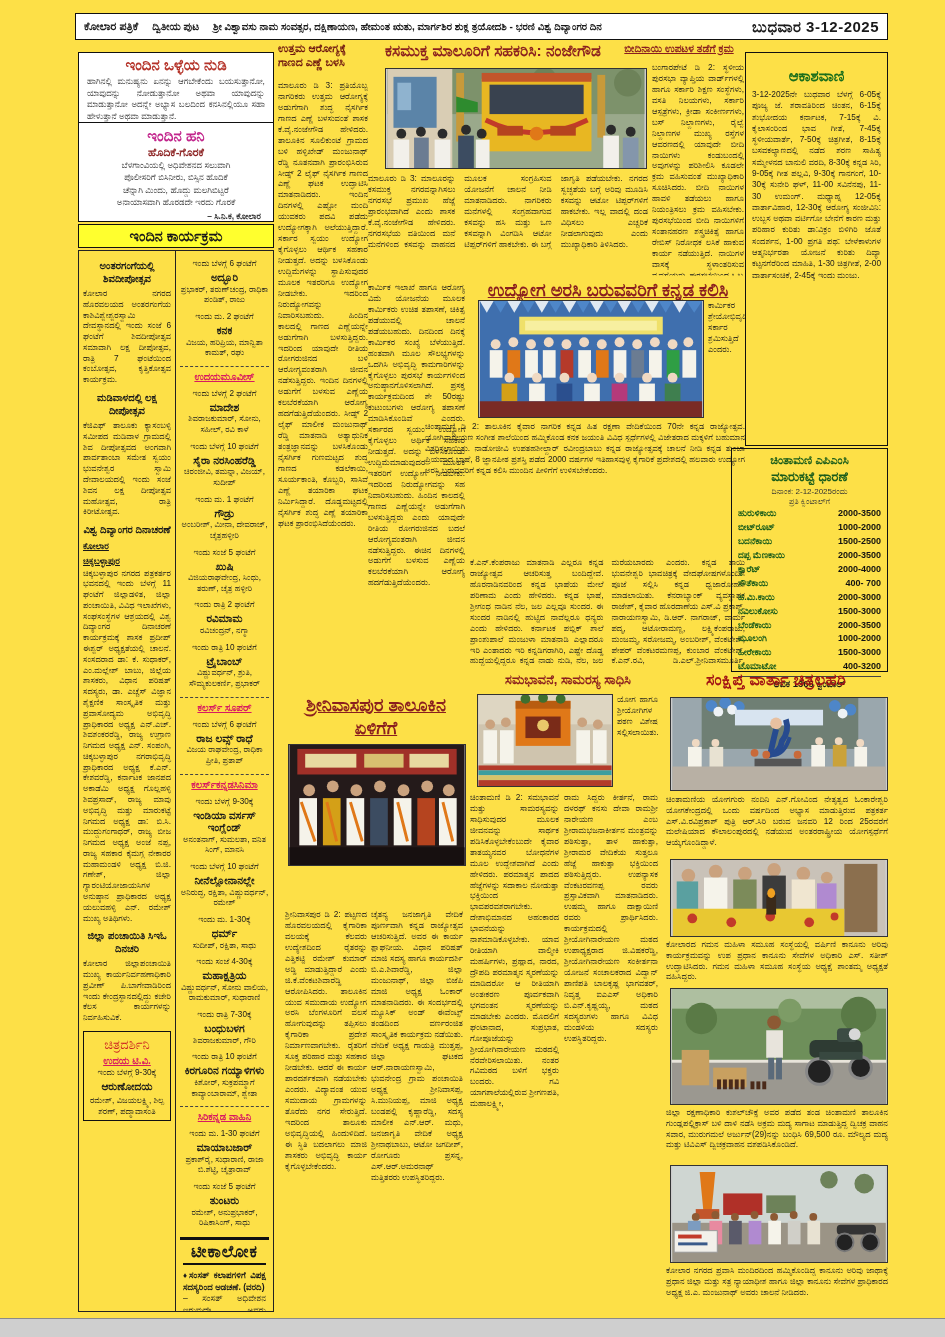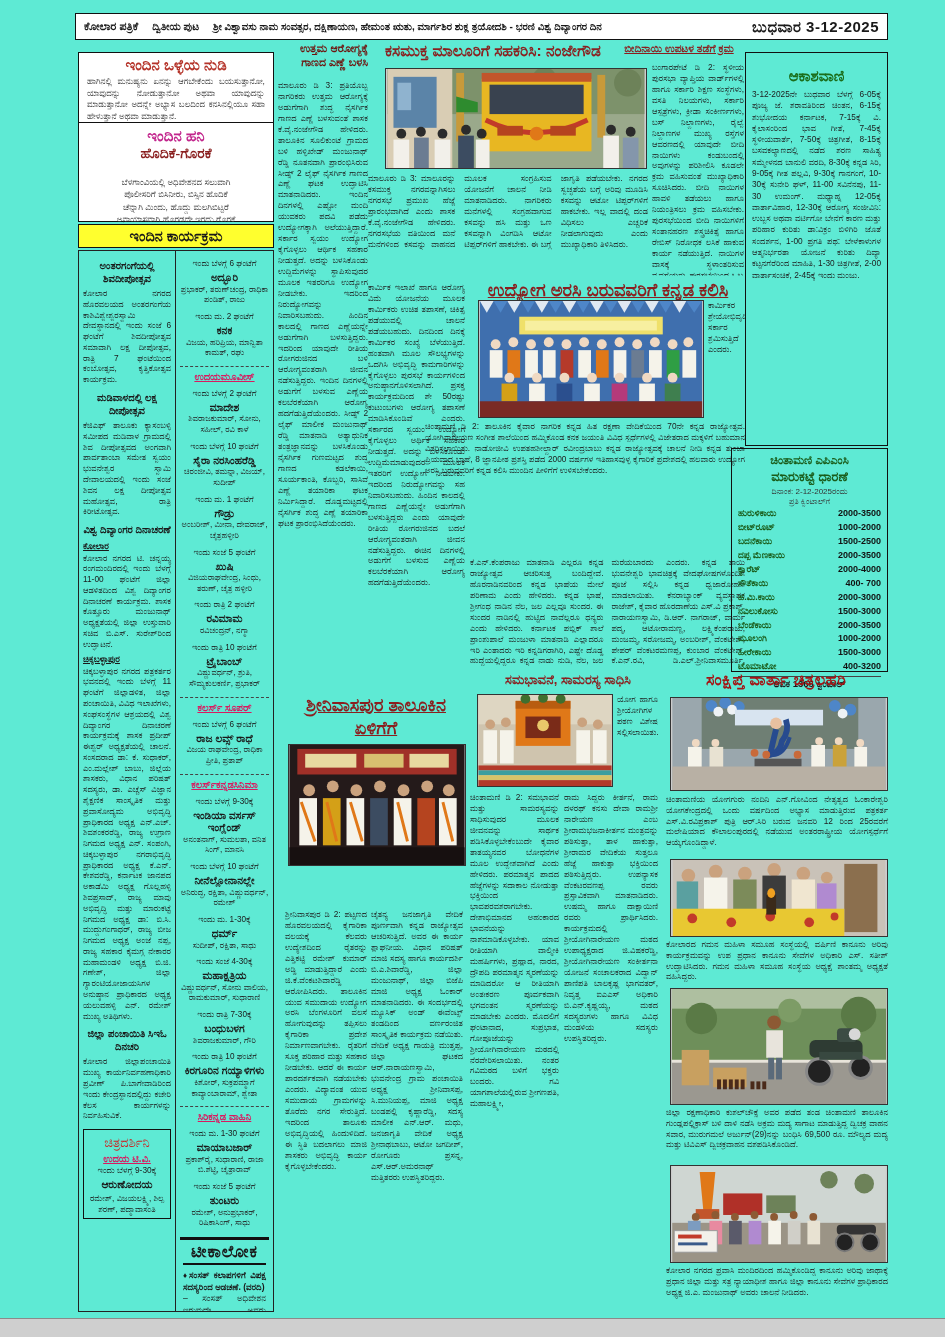--- a/index.html
+++ b/index.html
@@ -1,16 +1,16 @@
 <!DOCTYPE html>
 <html><head>
 <meta charset="utf-8">
 <style>
   html,body{margin:0;padding:0;background:#e8e8e8;}
-  #page{position:relative;width:945px;height:1337px;background:#5eead4;overflow:hidden;
+  #page{position:relative;width:945px;height:1337px;background:#fde047;overflow:hidden;
         font-family:"Liberation Sans","DejaVu Sans",sans-serif;color:#1a1a1a;}
   .abs{position:absolute;}
   .box{border:1.6px solid #111;background:#fff;box-sizing:border-box;}
   .bodytxt{font-size:8.3px;line-height:1.32;text-align:justify;color:#1c1c1c;overflow:hidden;}
   .cols2{column-count:2;column-gap:8px;}
   .cols3{column-count:3;column-gap:9px;}
   .photo{border:1px solid #333;box-sizing:border-box;overflow:hidden;background:#ccc;}
   .photo svg{display:block;width:100%;height:100%;}
   .caption{font-size:8.3px;line-height:1.3;text-align:justify;color:#222;}
   
@@ -18,21 +18,21 @@
   #masthead .left{display:flex;gap:14px;align-items:baseline;}
   .mh-brand{font-weight:bold;font-size:11px;}
   .mh-page{font-weight:bold;font-size:10.5px;}
   .mh-alm{font-weight:bold;font-size:10px;}
   .mh-date{font-weight:bold;font-size:15px;letter-spacing:.5px;}
   
   .gw-title{color:#b5342a;font-weight:bold;font-size:15px;text-align:center;margin:3px 0 2px;}
   .gw-body{font-size:8.6px;line-height:1.35;text-align:justify;padding:0 8px;color:#333;}
   .gw-credit{font-size:8.4px;font-weight:bold;text-align:right;padding:2px 10px 0 0;color:#333;}
   .hani-title{color:#c2258c;font-weight:bold;font-size:15px;text-align:center;margin:4px 0 1px;}
-  .hani-sub{color:#8a1f1f;font-weight:bold;font-size:14px;text-align:center;margin-bottom:14px;font-family:Liberation Serif, serif;}
+  .hani-sub{color:#8a1f1f;font-weight:bold;font-size:11px;text-align:center;margin-bottom:0;}
   .hani-poem{font-size:8.6px;line-height:1.45;text-align:center;white-space:pre-line;color:#333;}
   .hani-credit{font-size:8.4px;font-weight:bold;text-align:right;padding:2px 12px 0 0;color:#333;}
   #program-banner{background:#ffff2e;border:1.4px solid #111;display:flex;align-items:center;justify-content:center;
                   font-weight:bold;font-size:14.5px;box-sizing:border-box;}
   #listings{display:flex;box-sizing:border-box;border:1px solid #222;}
   #events-col{width:50%;border-right:1px solid #222;padding:2px 4px;box-sizing:border-box;overflow:hidden;}
   #cinema-col{width:50%;padding:2px 4px;box-sizing:border-box;overflow:hidden;}
   .k-head{font-weight:bold;text-align:center;font-size:10px;line-height:1.25;margin:7px 0 3px;}
   .k-sub{font-weight:bold;text-decoration:underline;font-size:8.8px;margin:4px 0 1px;}
   .k-body{font-size:8.3px;text-align:justify;line-height:1.3;}
@@ -50,21 +50,21 @@
   .cd-cast{font-size:8.3px;text-align:center;}
   
   #teekaloka{border-top:3px solid #111;border-bottom:1.4px solid #111;padding:2px 3px;margin-top:8px;}
   .tk-title{font-weight:bold;font-size:16.5px;text-align:center;letter-spacing:1px;border-bottom:2.5px solid #111;
             padding-bottom:2px;margin-bottom:4px;}
   .k-q{font-weight:bold;font-size:8.6px;line-height:1.35;margin-top:5px;text-align:justify;}
   .k-q::before{content:"\2666 ";font-size:8px;}
   .k-a{font-size:8.6px;line-height:1.35;text-align:justify;}
   
   .hl-main{font-weight:bold;font-size:15.5px;color:#8a1f1f;text-align:center;line-height:1.15;}
-  .hl-kicker{font-weight:bold;font-size:11px;color:#6e1510;text-align:right;line-height:1.25;}
+  .hl-kicker{font-weight:bold;font-size:11px;color:#6e1510;text-align:left;line-height:1.25;}
   .hl-small{font-weight:bold;font-size:10.5px;color:#8a1f1f;text-align:center;line-height:1.2;text-decoration:underline;}
   .hl-mid{font-weight:bold;font-size:18px;color:#8a1f1f;text-align:center;line-height:1.3;text-decoration:underline;}
   .hl-sama{font-weight:bold;font-size:13px;color:#8a1f1f;text-align:center;line-height:1.2;}
   .hl-strip{font-weight:bold;font-size:16px;color:#a31515;text-align:center;letter-spacing:.5px;}
   
   #akashavani{border:1.6px solid #111;padding:12px 6px;box-sizing:border-box;}
   .ak-title{color:#1b6e1b;font-weight:bold;font-size:15px;text-align:center;margin:2px 0 4px;}
   .ak-body{font-size:8.3px;line-height:1.36;text-align:justify;color:#1c1c1c;}
   
   #market{border:1.6px solid #111;padding:3px 6px;box-sizing:border-box;}
@@ -112,21 +112,20 @@
   <div id="listings" class="abs" style="left:78px;top:250px;width:196px;height:1062px;">
     <div id="events-col">
       <div>
 
       <div class="k-head">ಅಂತರಗಂಗೆಯಲ್ಲಿ ಶಿವದೀಪೋತ್ಸವ</div>
           <div class="k-body">ಕೋಲಾರ ನಗರದ ಹೊರವಲಯದ ಅಂತರಗಂಗೆಯ ಕಾಶಿವಿಶ್ವೇಶ್ವರಸ್ವಾಮಿ ದೇವಸ್ಥಾನದಲ್ಲಿ ಇಂದು ಸಂಜೆ 6 ಘಂಟೆಗೆ ಶಿವದೀಪೋತ್ಸವ ಸಮಾವಾಗಿ ಲಕ್ಷ ದೀಪೋತ್ಸವ, ರಾತ್ರಿ 7 ಘಂಟೆಯಿಂದ ಕಂಬೋತ್ಸವ, ಕೃತ್ತಿಕೋತ್ಸವ ಕಾರ್ಯಕ್ರಮ.</div>
           <div class="k-head">ಮಡಿವಾಳದಲ್ಲಿ ಲಕ್ಷ ದೀಪೋತ್ಸವ</div>
           <div class="k-body">ಕೆಜಿಎಫ್ ತಾಲೂಕು ಕ್ಯಾಸಂಬಳ್ಳಿ ಸಮೀಪದ ಮಡಿವಾಳ ಗ್ರಾಮದಲ್ಲಿ ಶಿವ ದೀಪೋತ್ಸವದ ಅಂಗವಾಗಿ ಪಾರ್ವತಾಂಬಾ ಸಮೇತ ಸ್ವಯಂ ಭುವನೇಶ್ವರ ಸ್ವಾಮಿ ದೇವಾಲಯದಲ್ಲಿ ಇಂದು ಸಂಜೆ ಶಿವನ ಲಕ್ಷ ದೀಪೋತ್ಸವ ಮಹೋತ್ಸವ, ರಾತ್ರಿ ಕಿರೀಟೋತ್ಸವ.</div>
           <div class="k-head">ವಿಶ್ವ ದಿವ್ಯಾಂಗರ ದಿನಾಚರಣೆ</div>
           <div class="k-sub">ಕೋಲಾರ</div>
-          <div class="k-body">ಕೋಲಾರ ನಗರದ ಟಿ. ಚನ್ನಯ್ಯ ರಂಗಮಂದಿರದಲ್ಲಿ ಇಂದು ಬೆಳಗ್ಗೆ 11-00 ಘಂಟೆಗೆ ಜಿಲ್ಲಾ ಆಡಳಿತದಿಂದ ವಿಶ್ವ ದಿವ್ಯಾಂಗರ ದಿನಾಚರಣೆ ಕಾರ್ಯಕ್ರಮ. ಶಾಸಕ ಕೊತ್ತೂರು ಮಂಜುನಾಥ್ ಅಧ್ಯಕ್ಷತೆಯಲ್ಲಿ ಜಿಲ್ಲಾ ಉಸ್ತುವಾರಿ ಸಚಿವ ಬಿ.ಎಸ್. ಸುರೇಶ್‌ರಿಂದ ಉದ್ಘಾಟನೆ.</div>
           <div class="k-sub">ಚಿಕ್ಕಬಳ್ಳಾಪುರ</div>
           <div class="k-body">ಚಿಕ್ಕಬಳ್ಳಾಪುರ ನಗರದ ಪತ್ರಕರ್ತರ ಭವನದಲ್ಲಿ ಇಂದು ಬೆಳಗ್ಗೆ 11 ಘಂಟೆಗೆ ಜಿಲ್ಲಾಡಳಿತ, ಜಿಲ್ಲಾ ಪಂಚಾಯಿತಿ, ವಿವಿಧ ಇಲಾಖೆಗಳು, ಸಂಘಸಂಸ್ಥೆಗಳ ಆಶ್ರಯದಲ್ಲಿ ವಿಶ್ವ ದಿವ್ಯಾಂಗರ ದಿನಾಚರಣೆ ಕಾರ್ಯಕ್ರಮಕ್ಕೆ ಶಾಸಕ ಪ್ರದೀಪ್ ಈಶ್ವರ್ ಅಧ್ಯಕ್ಷತೆಯಲ್ಲಿ ಚಾಲನೆ. ಸಂಸದರಾದ ಡಾ: ಕೆ. ಸುಧಾಕರ್, ಎಂ.ಮಲ್ಲೇಶ್ ಬಾಬು, ಜಿಲ್ಲೆಯ ಶಾಸಕರು, ವಿಧಾನ ಪರಿಷತ್ ಸದಸ್ಯರು, ಡಾ. ಎಚ್ಚೆಸ್ ವಿಜ್ಞಾನ ಶೈಕ್ಷಣಿಕ ಸಾಂಸ್ಕೃತಿಕ ಮತ್ತು ಪ್ರವಾಸೋದ್ಯಮ ಅಭಿವೃದ್ಧಿ ಪ್ರಾಧಿಕಾರದ ಅಧ್ಯಕ್ಷ ಎನ್.ಎಚ್. ಶಿವಶಂಕರರೆಡ್ಡಿ, ರಾಜ್ಯ ಉಗ್ರಾಣ ನಿಗಮದ ಅಧ್ಯಕ್ಷ ಎನ್. ಸಂಪಂಗಿ, ಚಿಕ್ಕಬಳ್ಳಾಪುರ ನಗರಾಭಿವೃದ್ಧಿ ಪ್ರಾಧಿಕಾರದ ಅಧ್ಯಕ್ಷ ಕೆ.ಎನ್. ಕೇಶವರೆಡ್ಡಿ, ಕರ್ನಾಟಕ ಜಾನಪದ ಅಕಾಡೆಮಿ ಅಧ್ಯಕ್ಷ ಗೊಲ್ಲಹಳ್ಳಿ ಶಿವಪ್ರಸಾದ್, ರಾಜ್ಯ ಮಾವು ಅಭಿವೃದ್ಧಿ ಮತ್ತು ಮಾರುಕಟ್ಟೆ ನಿಗಮದ ಅಧ್ಯಕ್ಷ ಡಾ: ಬಿ.ಸಿ. ಮುದ್ದುಗಂಗಾಧರ್, ರಾಜ್ಯ ಬೀಜ ನಿಗಮದ ಅಧ್ಯಕ್ಷ ಅಂಜೆ ನಪ್ಪ, ರಾಜ್ಯ ಸಹಕಾರ ಕೈಮಗ್ಗ ನೇಕಾರರ ಮಹಾಮಂಡಳಿ ಅಧ್ಯಕ್ಷ ಬಿ.ಜಿ. ಗಣೇಶ್, ಜಿಲ್ಲಾ ಗ್ಯಾರಂಟಿಯೋಜಾಯಸಿಗಳ ಅನುಷ್ಠಾನ ಪ್ರಾಧಿಕಾರದ ಅಧ್ಯಕ್ಷ ಯಲುವಹಳ್ಳಿ ಎನ್. ರಮೇಶ್ ಮುಖ್ಯ ಅತಿಥಿಗಳು.</div>
           <div class="k-head">ಜಿಲ್ಲಾ ಪಂಚಾಯಿತಿ ಸಿಇಓ ದಿನಚರಿ</div>
           <div class="k-body">ಕೋಲಾರ ಜಿಲ್ಲಾಪಂಚಾಯಿತಿ ಮುಖ್ಯ ಕಾರ್ಯನಿರ್ವಹಣಾಧಿಕಾರಿ ಪ್ರವೀಣ್ ಪಿ.ಬಾಗೇವಾಡಿರಿಂದ ಇಂದು ಕೇಂದ್ರಸ್ಥಾನದಲ್ಲಿದ್ದು ಕಚೇರಿ ಕೆಲಸ ಕಾರ್ಯಗಳನ್ನು ನಿರ್ವಹಿಸುವಿಕೆ.</div>
         </div>
       <div id="chitradarshini">
         <div class="cd-title">ಚಿತ್ರದರ್ಶಿನಿ</div>
         <div class="cd-channel">ಉದಯ ಟಿ.ವಿ.</div>
         <div class="cd-time">ಇಂದು ಬೆಳಗ್ಗೆ 9-30ಕ್ಕೆ</div>
         <div class="cd-show">ಆರುಣೋದಯ</div>

